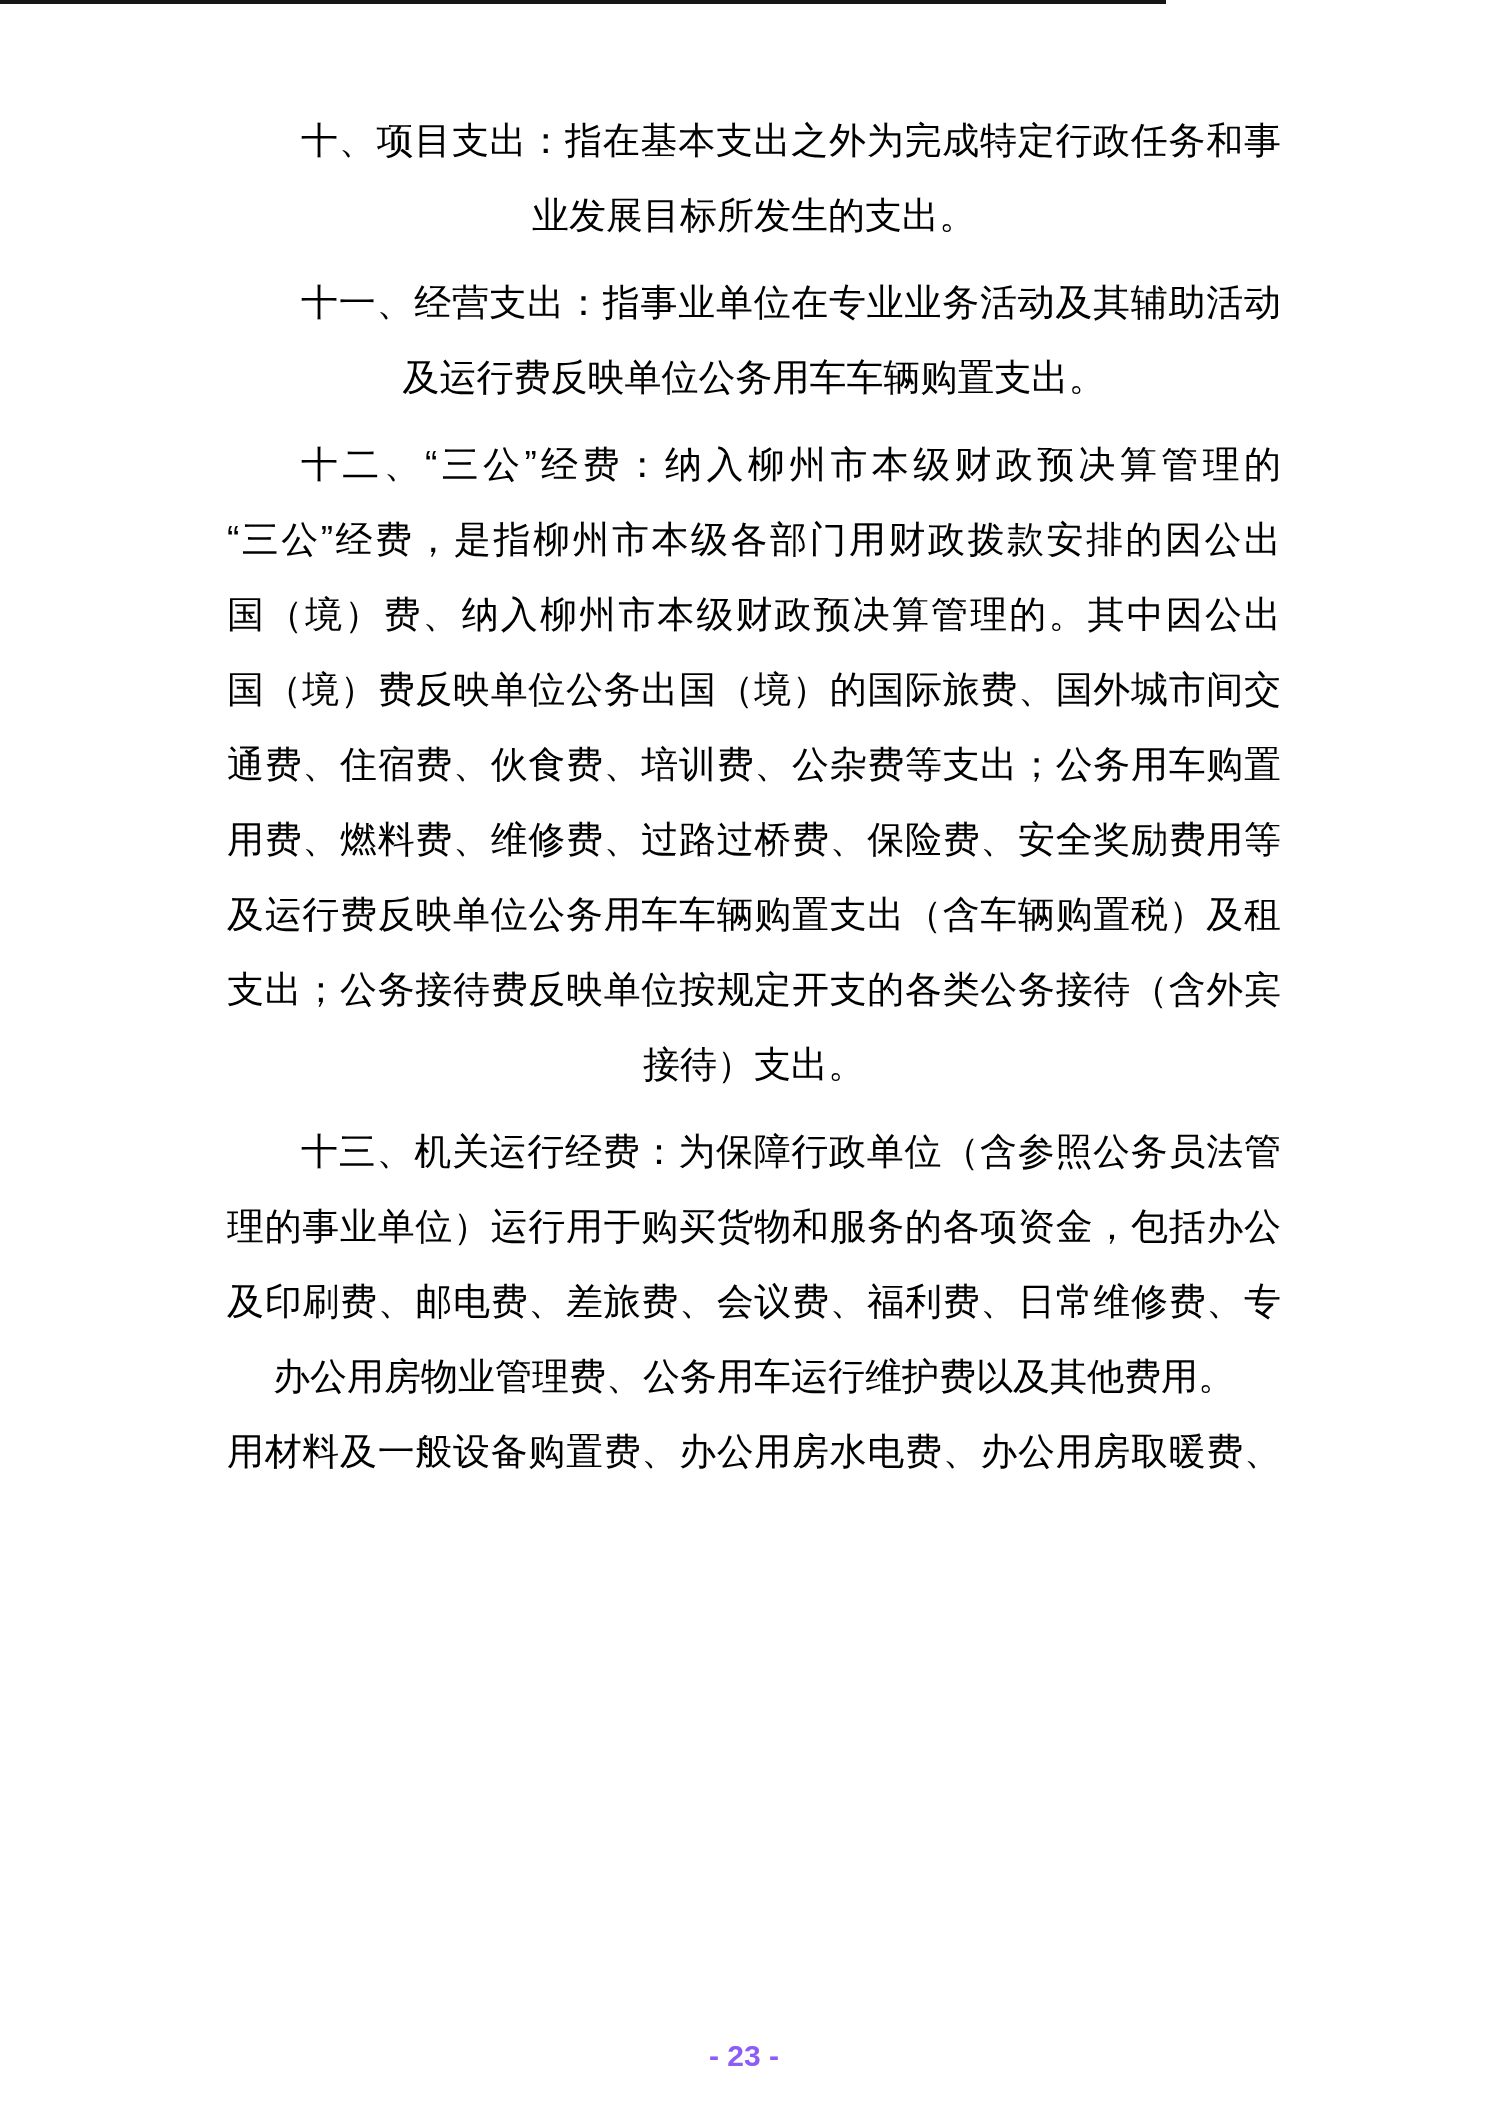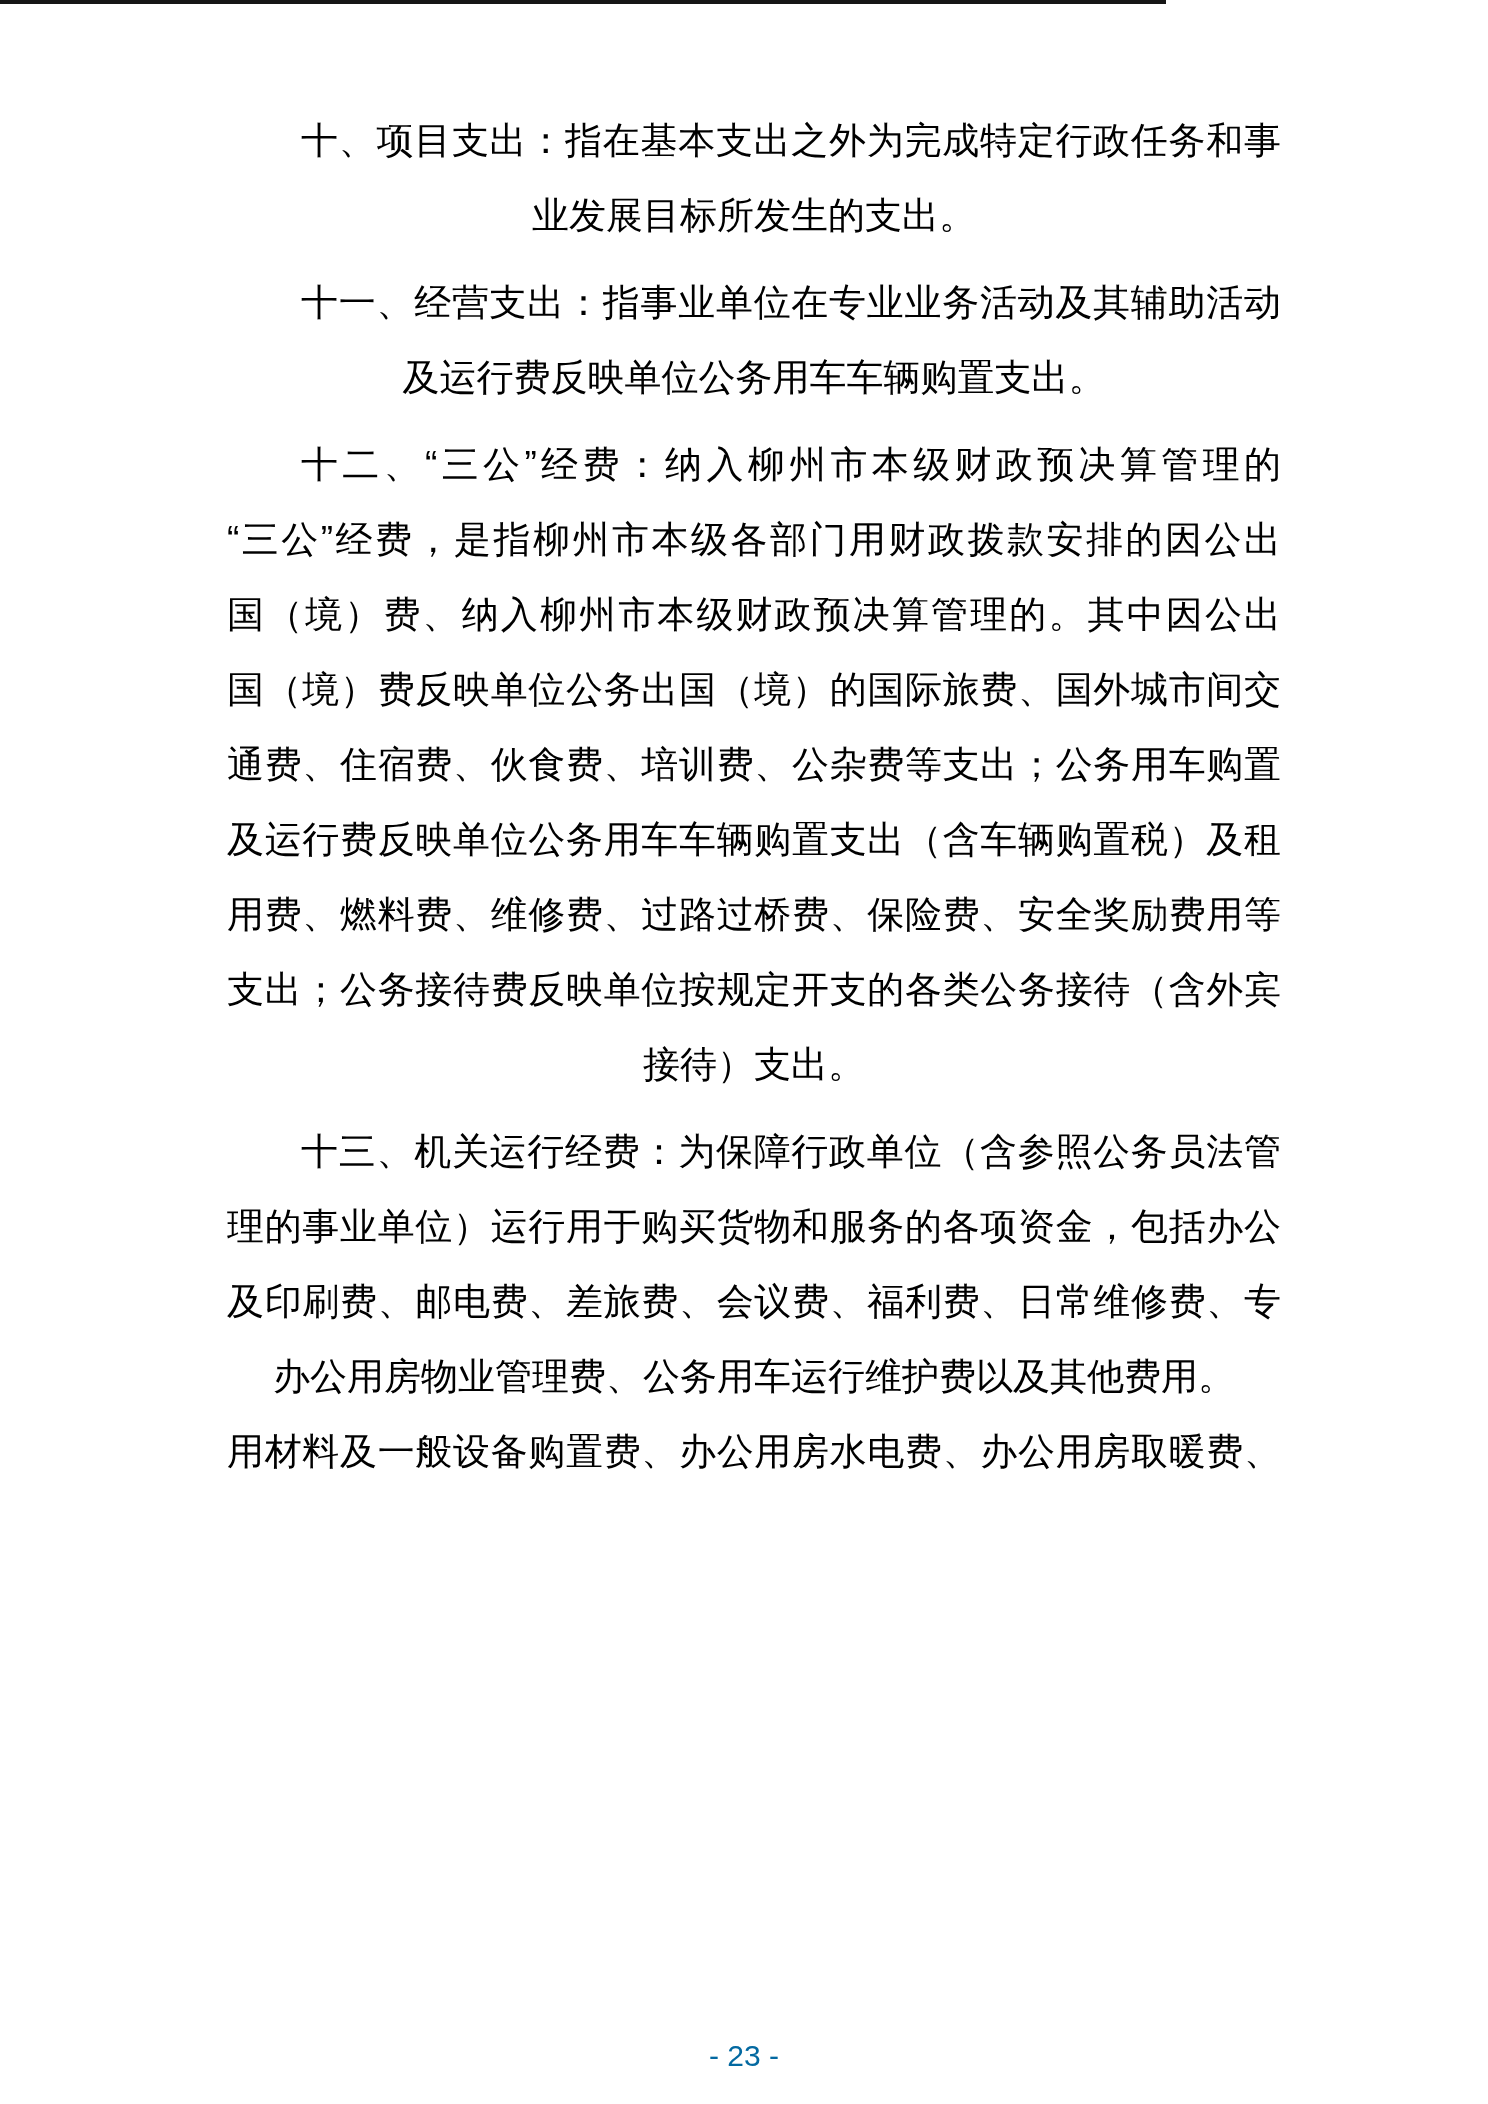--- a/index.html
+++ b/index.html
@@ -49,21 +49,22 @@
     text-align: center;
   }
   .page-number {
     position: absolute;
     top: 2036px;
     left: 0;
     width: 100%;
     text-align: center;
     font-size: 30px;
     line-height: 40px;
-    color: #0369a1;
+    color: #8b5cf6;
+    font-weight: bold;
   }
 </style>
 </head>
 <body>
 
 <div class="page">
 
   <div class="scan-bar"></div>
 
   <div class="content">
@@ -77,22 +78,22 @@
       <div class="line indent fill">十一、经营支出：指事业单位在专业业务活动及其辅助活动</div>
       <div class="line end">及运行费反映单位公务用车车辆购置支出。</div>
     </section>
 
     <section>
       <div class="line indent fill">十二、“三公”经费：纳入柳州市本级财政预决算管理的</div>
       <div class="line fill">“三公”经费，是指柳州市本级各部门用财政拨款安排的因公出</div>
       <div class="line fill">国（境）费、纳入柳州市本级财政预决算管理的。其中因公出</div>
       <div class="line fill">国（境）费反映单位公务出国（境）的国际旅费、国外城市间交</div>
       <div class="line fill">通费、住宿费、伙食费、培训费、公杂费等支出；公务用车购置</div>
+      <div class="line fill">用费、燃料费、维修费、过路过桥费、保险费、安全奖励费用等</div>
       <div class="line fill">及运行费反映单位公务用车车辆购置支出（含车辆购置税）及租</div>
-      <div class="line fill">用费、燃料费、维修费、过路过桥费、保险费、安全奖励费用等</div>
       <div class="line fill">支出；公务接待费反映单位按规定开支的各类公务接待（含外宾</div>
       <div class="line end">接待）支出。</div>
     </section>
 
     <section>
       <div class="line indent fill">十三、机关运行经费：为保障行政单位（含参照公务员法管</div>
       <div class="line fill">理的事业单位）运行用于购买货物和服务的各项资金，包括办公</div>
       <div class="line fill">及印刷费、邮电费、差旅费、会议费、福利费、日常维修费、专</div>
       <div class="line end">办公用房物业管理费、公务用车运行维护费以及其他费用。</div>
       <div class="line fill">用材料及一般设备购置费、办公用房水电费、办公用房取暖费、</div>

